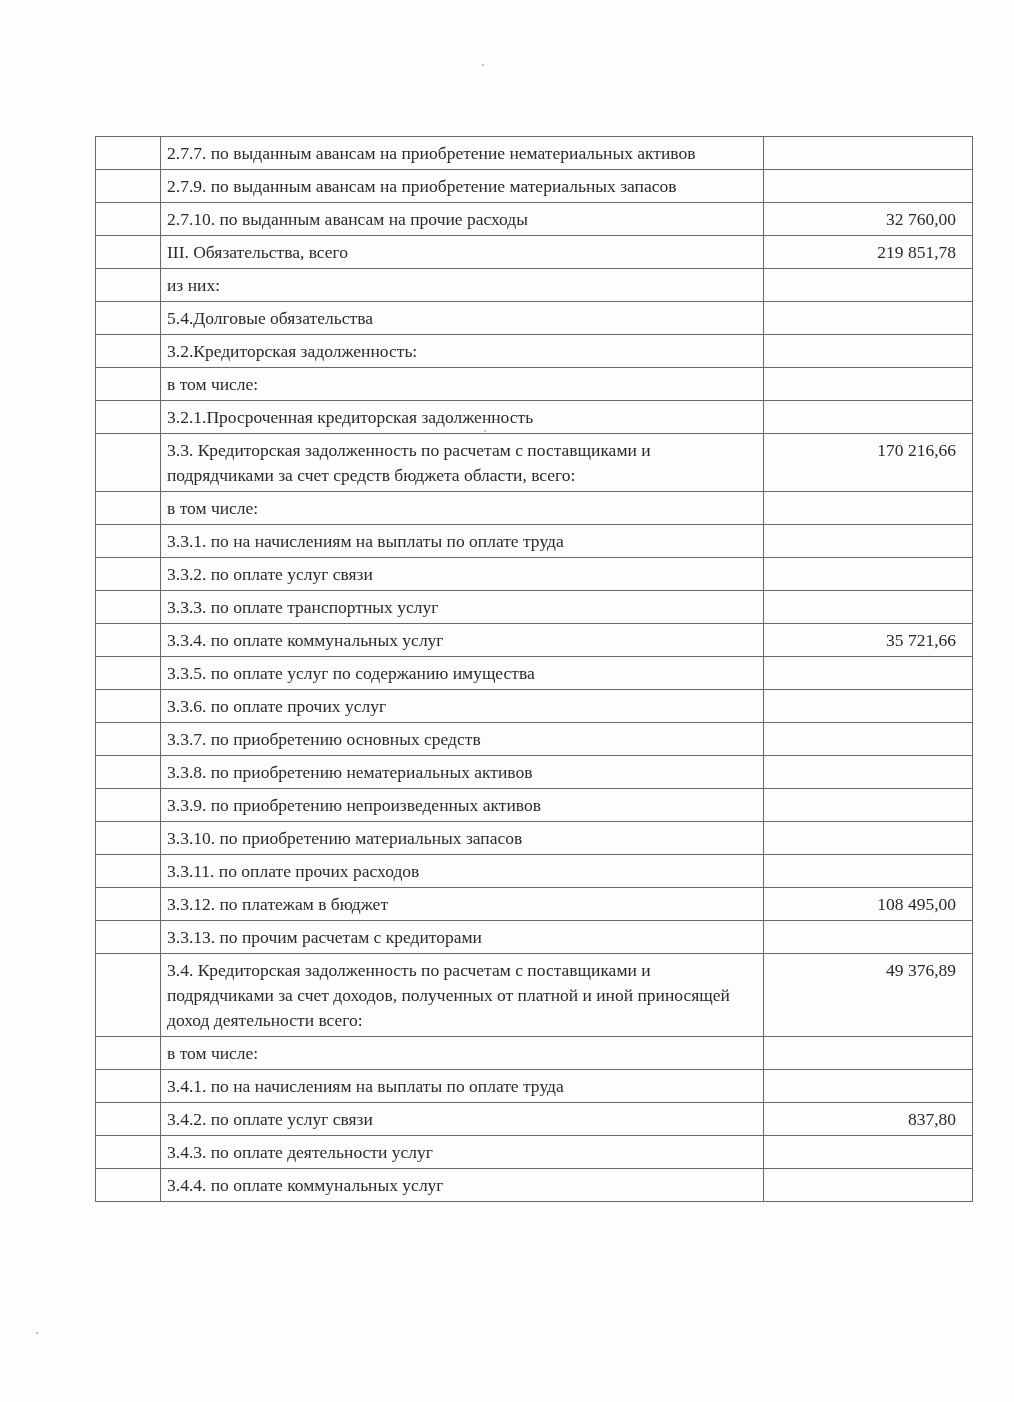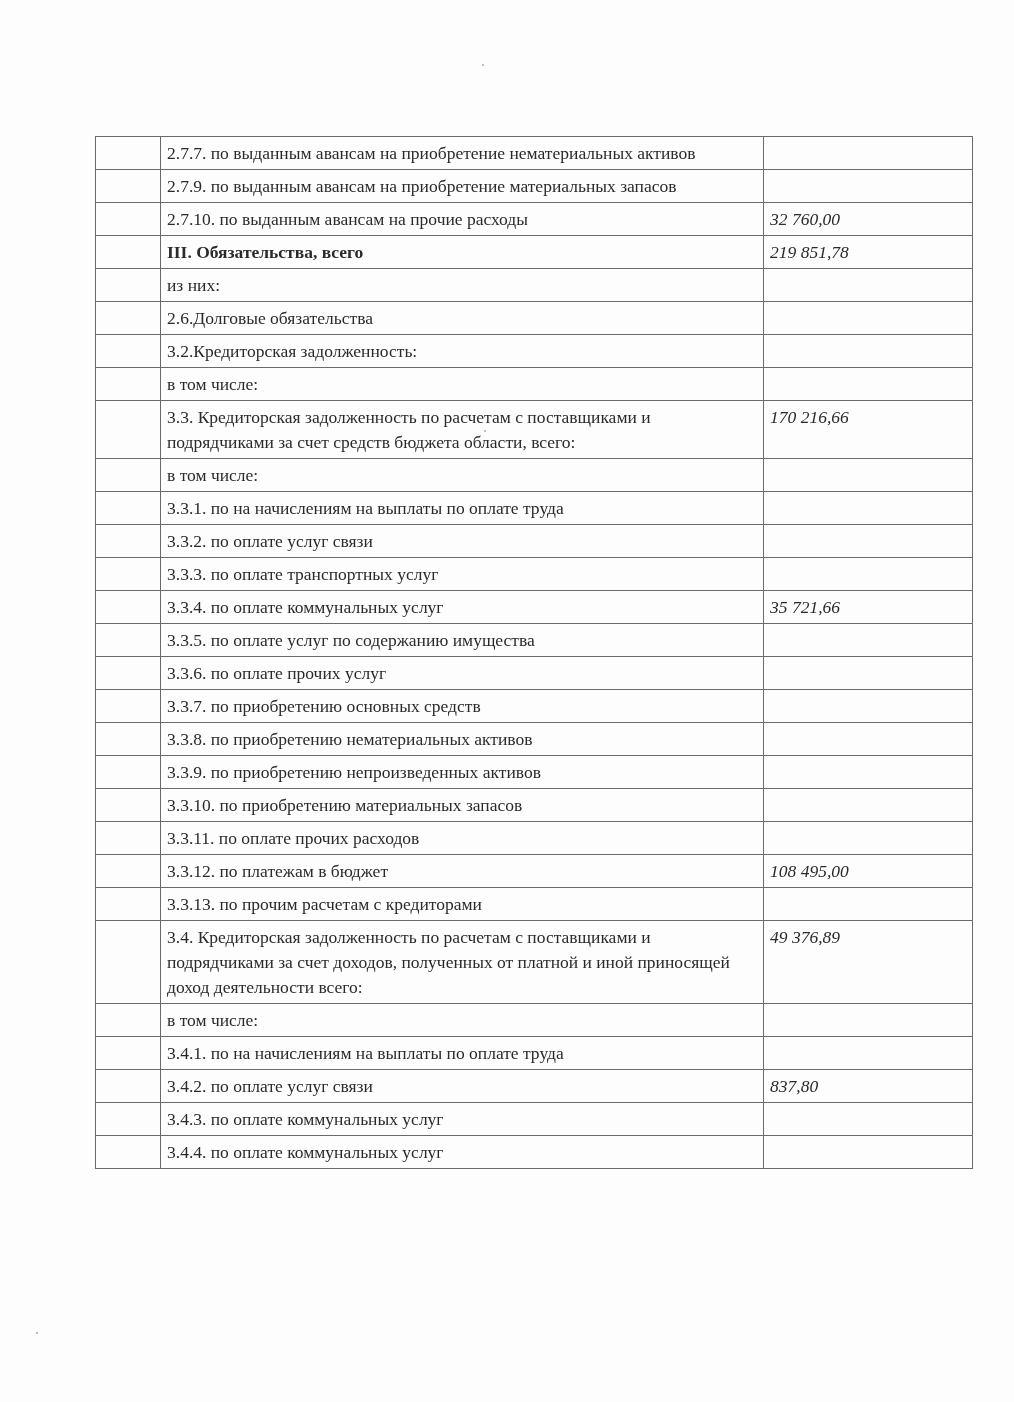--- a/index.html
+++ b/index.html
@@ -19,23 +19,23 @@
       font-size: 17.5px;
       line-height: 25px;
     }
     .page-table td {
       border: 1.4px solid #6a6a6a;
       vertical-align: top;
       padding: 4px 6px 3px 6px;
     }
     .col-num { width: 52px; }
     .col-desc { width: 590px; }
-    .col-val { text-align: left; padding-right: 16px !important; white-space: nowrap; font-style: italic; }
+    .col-val { text-align: right; padding-right: 16px !important; white-space: nowrap; }
     .row-1l td { height: 24px; }
-    .row-bold .desc { font-weight: bold; }
+    .row-bold .desc { font-weight: normal; }
     .speck { position: absolute; width: 2px; height: 2px; background: #aaa; border-radius: 50%; }
   </style>
 </head>
 <body>
 
 <div class="speck" style="left:482px;top:64px;"></div>
 <div class="speck" style="left:484px;top:430px;"></div>
 <div class="speck" style="left:36px;top:1332px;"></div>
 
 <table class="page-table">
@@ -60,31 +60,36 @@
         <td class="col-desc desc">III. Обязательства, всего</td>
         <td class="col-val">219 851,78</td>
       </tr>
       <tr class="row-1l">
         <td class="col-num"></td>
         <td class="col-desc desc">из них:</td>
         <td class="col-val"></td>
       </tr>
       <tr class="row-1l">
         <td class="col-num"></td>
-        <td class="col-desc desc">2.6.Долговые обязательства</td>
+        <td class="col-desc desc">5.4.Долговые обязательства</td>
         <td class="col-val"></td>
       </tr>
       <tr class="row-1l">
         <td class="col-num"></td>
         <td class="col-desc desc">3.2.Кредиторская задолженность:</td>
         <td class="col-val"></td>
       </tr>
       <tr class="row-1l">
         <td class="col-num"></td>
         <td class="col-desc desc">в том числе:</td>
+        <td class="col-val"></td>
+      </tr>
+      <tr class="row-1l">
+        <td class="col-num"></td>
+        <td class="col-desc desc">3.2.1.Просроченная кредиторская задолженность</td>
         <td class="col-val"></td>
       </tr>
       <tr>
         <td class="col-num"></td>
         <td class="col-desc desc">3.3. Кредиторская задолженность по расчетам с поставщиками и подрядчиками за счет средств бюджета области, всего:</td>
         <td class="col-val">170 216,66</td>
       </tr>
       <tr class="row-1l">
         <td class="col-num"></td>
         <td class="col-desc desc">в том числе:</td>
@@ -170,21 +175,21 @@
         <td class="col-desc desc">3.4.1. по на начислениям на выплаты по оплате труда</td>
         <td class="col-val"></td>
       </tr>
       <tr class="row-1l">
         <td class="col-num"></td>
         <td class="col-desc desc">3.4.2. по оплате  услуг связи</td>
         <td class="col-val">837,80</td>
       </tr>
       <tr class="row-1l">
         <td class="col-num"></td>
-        <td class="col-desc desc">3.4.3. по оплате коммунальных услуг</td>
+        <td class="col-desc desc">3.4.3. по оплате деятельности услуг</td>
         <td class="col-val"></td>
       </tr>
       <tr class="row-1l">
         <td class="col-num"></td>
         <td class="col-desc desc">3.4.4. по оплате коммунальных услуг</td>
         <td class="col-val"></td>
       </tr>
     </tbody>
 </table>
 

